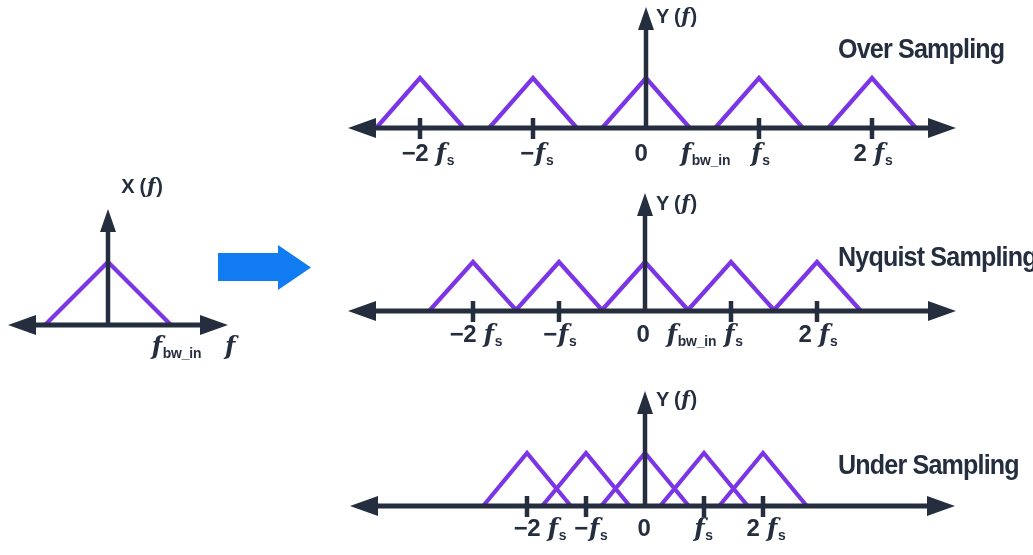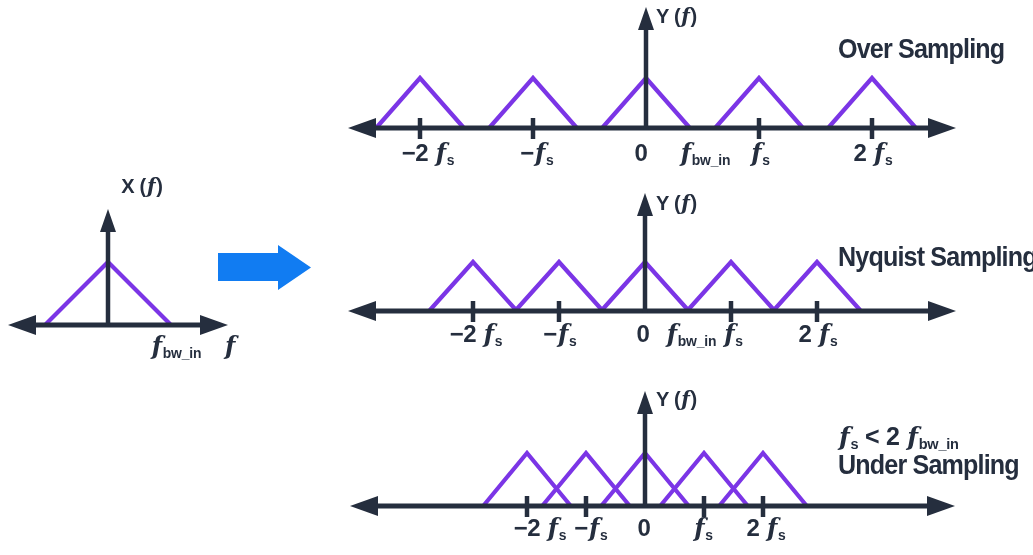--- a/index.html
+++ b/index.html
@@ -83,21 +83,20 @@
   <div class="lbl center" style="left: 176px; top: 333px;"><span class="fi">f</span><span class="sb">bw_in</span></div>
   <div class="lbl center" style="left: 230px; top: 333px;"><span class="fi">f</span></div>
 
   <div class="lbl ylab" style="left: 656px; top: 6px;"><span class="nn">Y (</span><span class="fi">f</span><span class="nn">)</span></div>
   <div class="lbl title" style="left: 838px; top: 35px;">Over Sampling</div>
 
   <div class="lbl ylab" style="left: 656px; top: 193px;"><span class="nn">Y (</span><span class="fi">f</span><span class="nn">)</span></div>
   <div class="lbl title" style="left: 838px; top: 243px;">Nyquist Sampling</div>
 
   <div class="lbl ylab" style="left: 656px; top: 389px;"><span class="nn">Y (</span><span class="fi">f</span><span class="nn">)</span></div>
-  <div class="lbl cond" style="left: 838px; top: 423px;"><span class="fi">f</span><span class="sb">s</span><span class="nn"> &lt; 2 </span><span class="fi">f</span><span class="sb">bw_in</span></div>
   <div class="lbl title" style="left: 838px; top: 451px;">Under Sampling</div>
 <div class="lbl center tick" style="left: 428px; top: 140px;"><span class="nn">−2 </span><span class="fi">f</span><span class="sb">s</span></div>
     <div class="lbl center tick" style="left: 537px; top: 140px;"><span class="nn">−</span><span class="fi">f</span><span class="sb">s</span></div>
     <div class="lbl center tick" style="left: 641px; top: 140px;"><span class="nn">0</span></div>
     <div class="lbl center tick" style="left: 705px; top: 140px;"><span class="fi">f</span><span class="sb">bw_in</span></div>
     <div class="lbl center tick" style="left: 760px; top: 140px;"><span class="fi">f</span><span class="sb">s</span></div>
     <div class="lbl center tick" style="left: 873px; top: 140px;"><span class="nn">2 </span><span class="fi">f</span><span class="sb">s</span></div>
     <div class="lbl center tick" style="left: 476px; top: 321px;"><span class="nn">−2 </span><span class="fi">f</span><span class="sb">s</span></div>
     <div class="lbl center tick" style="left: 560px; top: 321px;"><span class="nn">−</span><span class="fi">f</span><span class="sb">s</span></div>
     <div class="lbl center tick" style="left: 643px; top: 321px;"><span class="nn">0</span></div>

